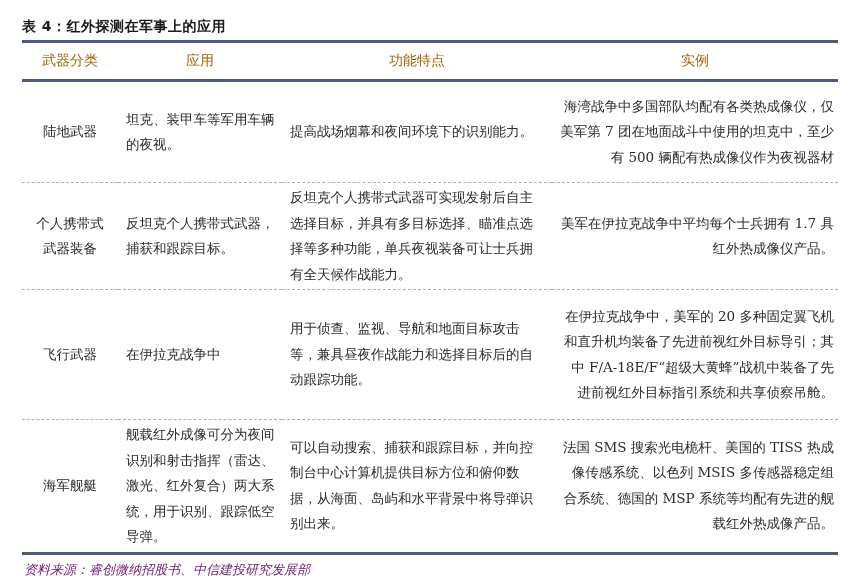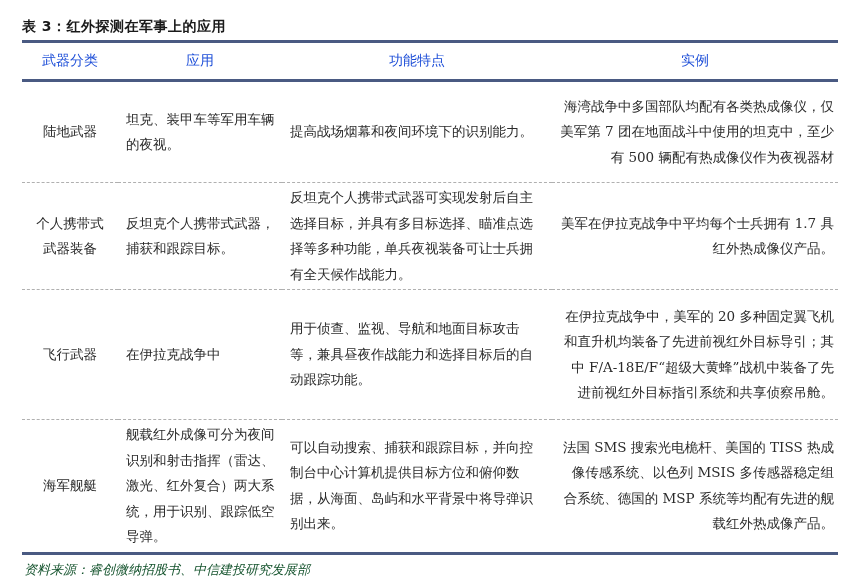--- a/index.html
+++ b/index.html
@@ -8,39 +8,39 @@
   .title { position: absolute; left: 22px; top: 18px; font-size: 14px; font-weight: bold;
            font-family: "DejaVu Sans", "Liberation Sans", sans-serif; color: #1a1a1a; letter-spacing: 0.5px; }
   table.main { position: absolute; left: 22px; top: 40px; width: 816px; border-collapse: collapse;
                table-layout: fixed; }
   table.main col.c1 { width: 96px; }
   table.main col.c2 { width: 164px; }
   table.main col.c3 { width: 270px; }
   table.main col.c4 { width: 286px; }
   thead tr { border-top: 3px solid #4a5a82; border-bottom: 3px solid #4a5a82; }
   thead th { font-weight: normal; font-size: 14px; height: 36px; padding: 0;
-             font-family: "DejaVu Sans", "Liberation Sans", sans-serif; color: #1d4ed8; }
+             font-family: "DejaVu Sans", "Liberation Sans", sans-serif; color: #a16207; }
   tbody tr { border-bottom: 1px dashed #b0b0b0; }
   tbody tr:last-child { border-bottom: 3px solid #4a5a82; }
   td { font-size: 13.5px; line-height: 25.5px; vertical-align: middle; padding: 2px 6px; color: #2a2a2a; }
   td.cat { text-align: center; padding: 0 8px; margin-top: 32px; }
   td.app { padding-left: 8px; padding-right: 6px; margin-top: 8px; }
   td.feat { padding-left: 8px; padding-right: 6px; }
   td.ex { padding-left: 8px; padding-right: 4px; text-align: right; }
   tbody tr.r1 { height: 102px; }
   tbody tr.r2 { height: 107px; }
   tbody tr.r3 { height: 130px; }
   tbody tr.r4 { height: 133px; }
   .source { position: absolute; left: 24px; top: 561px; font-size: 13px; font-style: italic;
-            color: #14532d; font-family: "DejaVu Serif", "Liberation Serif", serif; }
+            color: #701a75; font-family: "DejaVu Serif", "Liberation Serif", serif; }
 </style>
 </head>
 <body>
 
-<div class="title">表 3：红外探测在军事上的应用</div>
+<div class="title">表 4：红外探测在军事上的应用</div>
 
 <table class="main">
   <colgroup>
       <col class="c1">
       <col class="c2">
       <col class="c3">
       <col class="c4">
     </colgroup>
   <thead>
     <tr>

